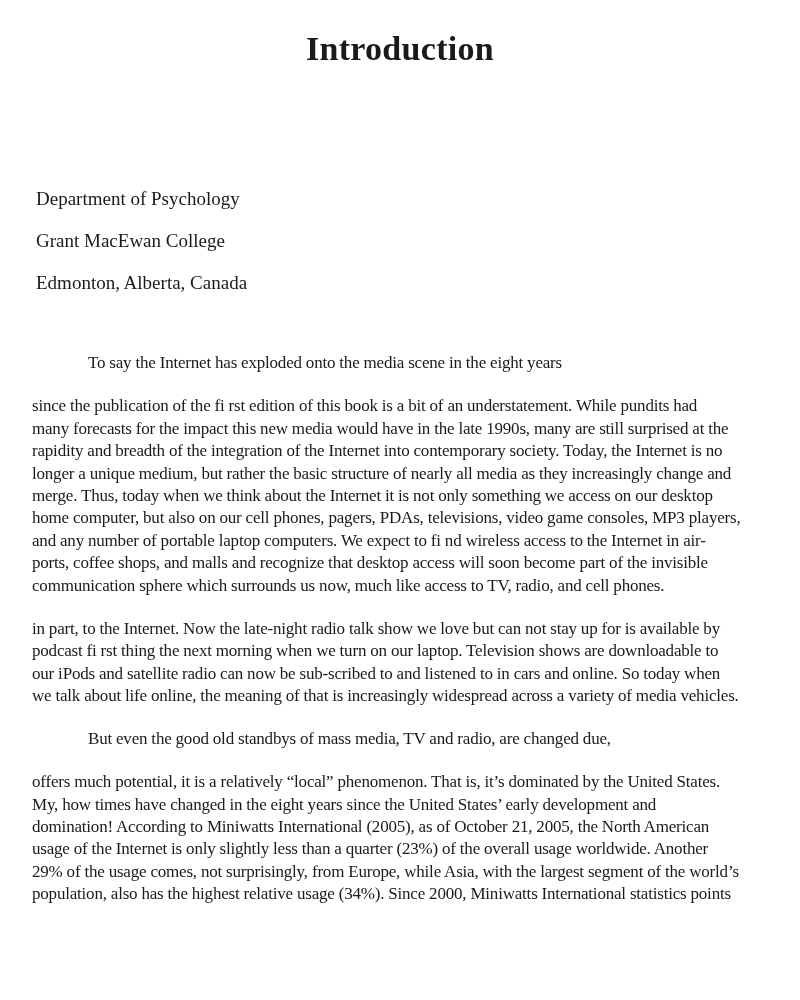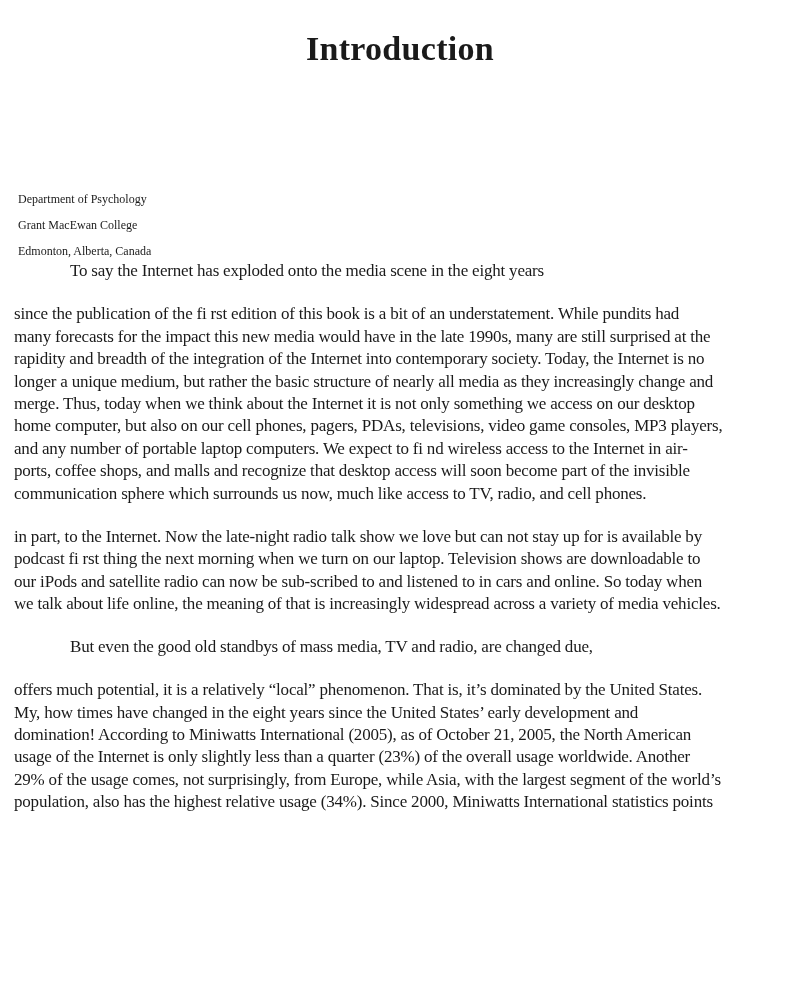--- a/index.html
+++ b/index.html
@@ -8,55 +8,55 @@
     background: #ffffff;
   }
   .page {
     position: relative;
     width: 800px;
     height: 1000px;
     background: #ffffff;
     color: #1a1a1a;
     font-family: "Liberation Serif", "DejaVu Serif", serif;
     box-sizing: border-box;
-    padding: 0 14px;
+    padding: 0 32px;
     overflow: hidden;
   }
   .title {
     margin: 28px 0 0 0;
     text-align: center;
     font-size: 34px;
     font-weight: 700;
     line-height: 42px;
     letter-spacing: 0.3px;
   }
   .author-block {
     margin-top: 120px;
     padding-left: 4px;
   }
   .author-name {
     font-size: 17px;
     font-weight: 700;
     line-height: 20px;
   }
   .author-line {
-    font-size: 12px;
+    font-size: 19px;
     line-height: 18px;
-    margin-top: 8px;
+    margin-top: 24px;
   }
   .body-text {
     font-size: 17px;
     line-height: 22.4px;
     letter-spacing: -0.2px;
   }
   .lead {
     padding-left: 56px;
     white-space: nowrap;
   }
-  .lead-1 { }
+  .lead-1 { margin-top: 60px; }
   .lead-2 { margin-top: 20px; }
   .lead-3 { margin-top: 16px; }
   .para { margin-top: 21px; }
   .text-line { white-space: nowrap; }
 </style>
 </head>
 <body>
 
 <div class="page">
 

